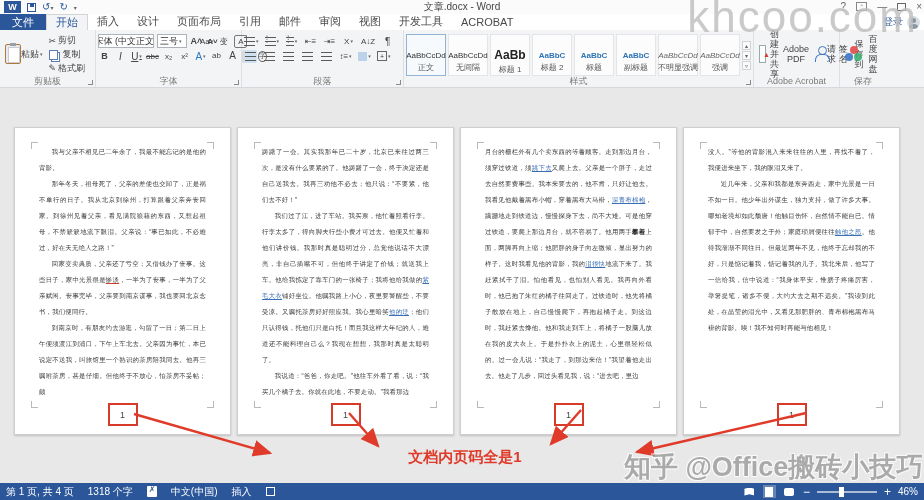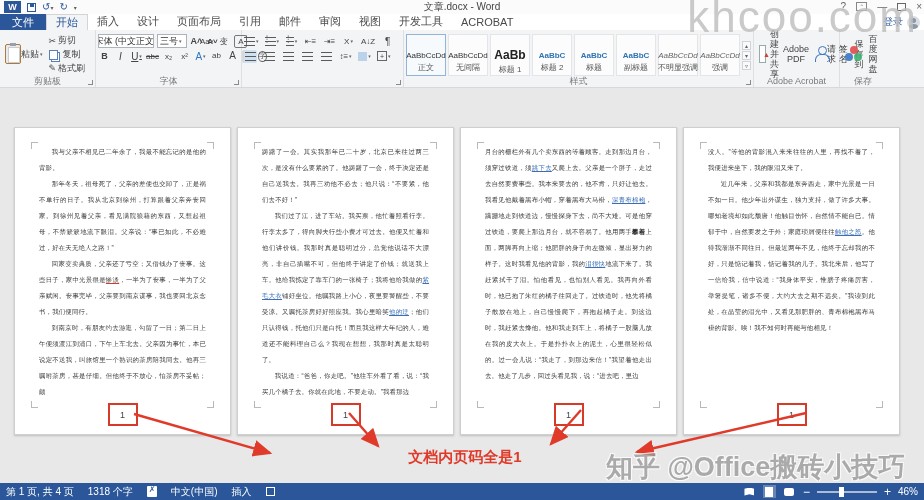--- a/index.html
+++ b/index.html
@@ -98,21 +98,21 @@
   .pnum { position:absolute; bottom:8px; left:50%; transform:translateX(-50%); width:30px; height:23px; border:2px solid #d63b2a; display:flex; align-items:center; justify-content:center; font-size:9px; color:#444; background:#fff; }
   .mk-b { color:#3b6fb5; text-decoration:underline; }
   .mk-r { text-decoration:underline; text-decoration-color:#d03b2a; }
   .mk-bd { font-weight:bold; color:#222; }
 
   #arrowsvg { position:absolute; left:0; top:0; width:924px; height:500px; pointer-events:none; z-index:40; }
   .caption { position:absolute; left:380px; top:448px; width:170px; text-align:center; font-size:15px; font-weight:bold; color:#e03a2a; z-index:45; white-space:nowrap; }
 
   
   .wm-top { position:absolute; top:-8px; right:6px; font-size:44px; color:#bdbdbd; opacity:.8; letter-spacing:2px; z-index:60; pointer-events:none; }
-  .wm-zhihu { position:absolute; left:606px; top:449px; font-size:27px; font-weight:bold; color:#9b9b9b; opacity:.8; z-index:60; white-space:nowrap; pointer-events:none;
+  .wm-zhihu { position:absolute; left:624px; top:449px; font-size:27px; font-weight:bold; color:#9b9b9b; opacity:.8; z-index:60; white-space:nowrap; pointer-events:none;
     text-shadow:-1px -1px 0 rgba(255,255,255,.9), 1px -1px 0 rgba(255,255,255,.9), -1px 1px 0 rgba(255,255,255,.9), 1px 1px 0 rgba(255,255,255,.9); }
 
   
   .statusbar { position:absolute; left:0; right:0; bottom:0; height:17px; background:#2b579a; color:#fff; display:flex; align-items:center; font-size:10px; }
   .sleft { display:flex; align-items:center; gap:14px; padding-left:6px; }
   .sright { position:absolute; right:6px; display:flex; align-items:center; gap:7px; }
   .spellic { width:10px; height:11px; background:#fff; border-radius:1px; position:relative; }
   .spellic::after { content:"✗"; position:absolute; left:2px; top:-1px; font-size:8px; color:#2b579a; }
   .macroic { width:9px; height:9px; border:1px solid #fff; }
   .vic { width:13px; height:13px; display:flex; align-items:center; justify-content:center; }
@@ -272,20 +272,21 @@
         <span class="ibtn" style="font-size:8px;">↕≡<span class="drop">▾</span></span>
         <span class="ibtn">
             <span style="width:9px;height:9px;background:#bcd2ea;display:block;"></span>
             <span class="drop">▾</span>
           </span>
         <span class="ibtn">
             <span style="width:10px;height:10px;border:1px solid #666;display:grid;place-items:center;font-size:7px;">+</span>
             <span class="drop">▾</span>
           </span>
       </div>
+      <div class="glabel">段落</div>
       <span class="launcher"></span>
     </div>
 
     <div class="rgroup" style="width:350px;">
       <div style="display:flex; gap:2px; margin-top:2px; align-items:stretch;">
         <div id="stylegallery" style="display:flex; gap:2px;">
             <div class="stylecard sel">
               <div class="sprev ">AaBbCcDd</div>
               <div class="sname">正文</div>
             </div>

